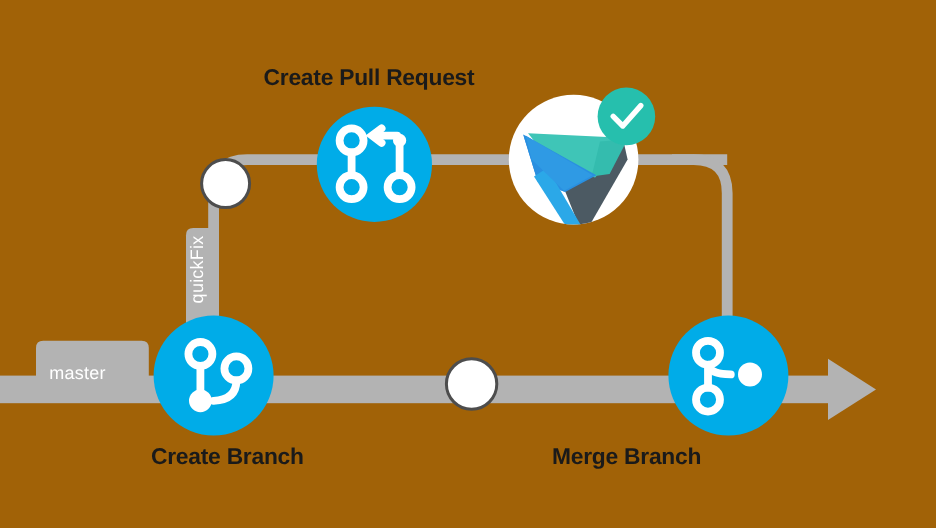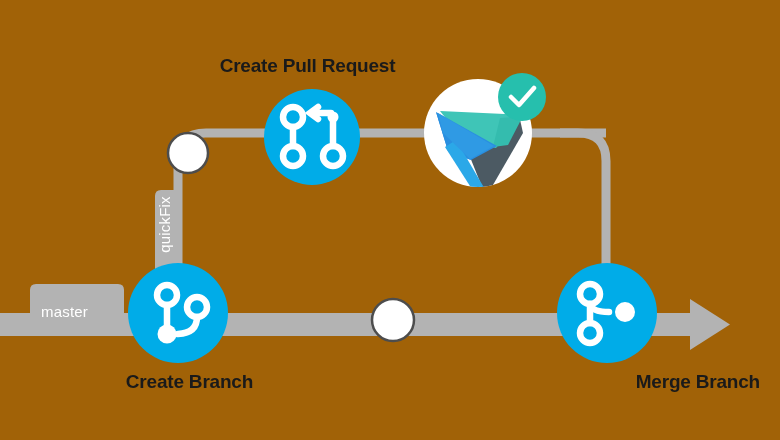--- a/index.html
+++ b/index.html
@@ -44,21 +44,21 @@
     left: 0;
     top: 371px;
     width: 357px;
     text-align: center;
     margin-left: 11px;
   }
   #label-merge-branch {
     left: 460px;
     top: 371px;
     width: 300px;
-    text-align: right;
+    text-align: left;
   }
   .branch-tag-text {
     position: absolute;
     color: #ffffff;
     font-size: 15px;
     white-space: nowrap;
   }
   #master-tag-text {
     left: 41px;
     top: 303px;

